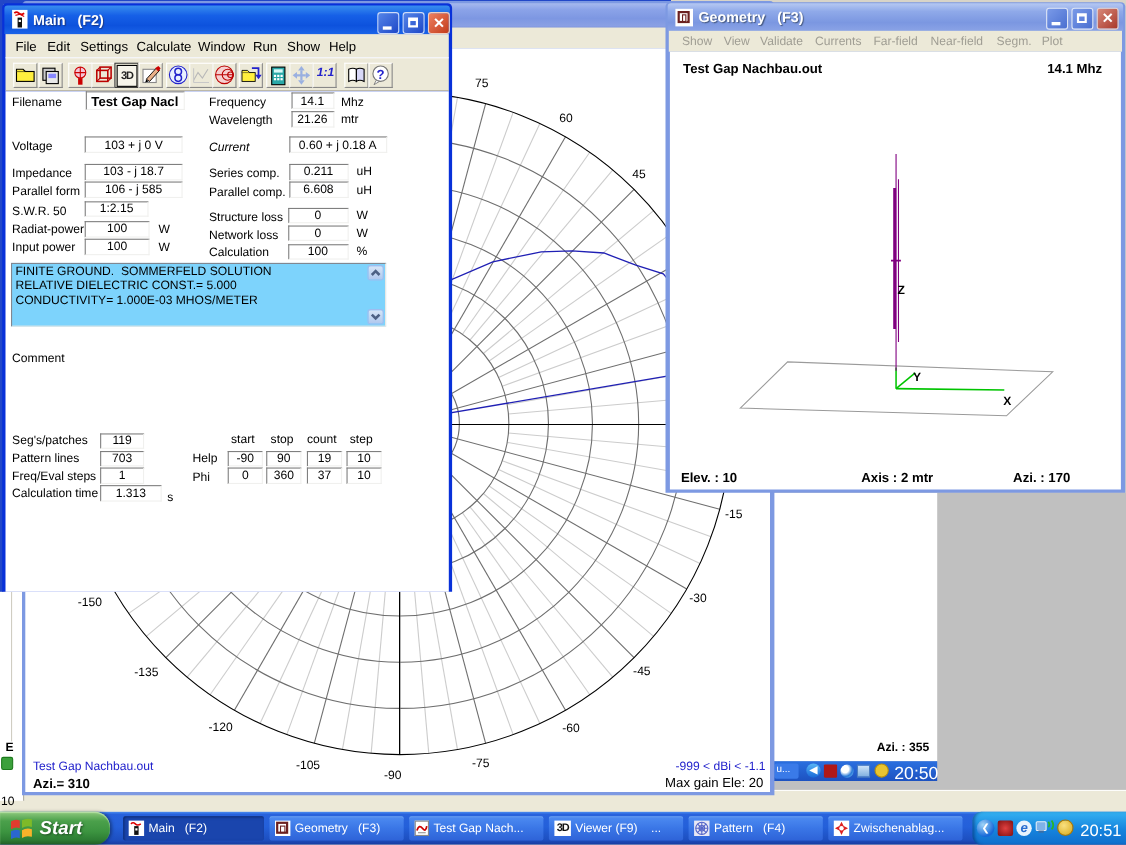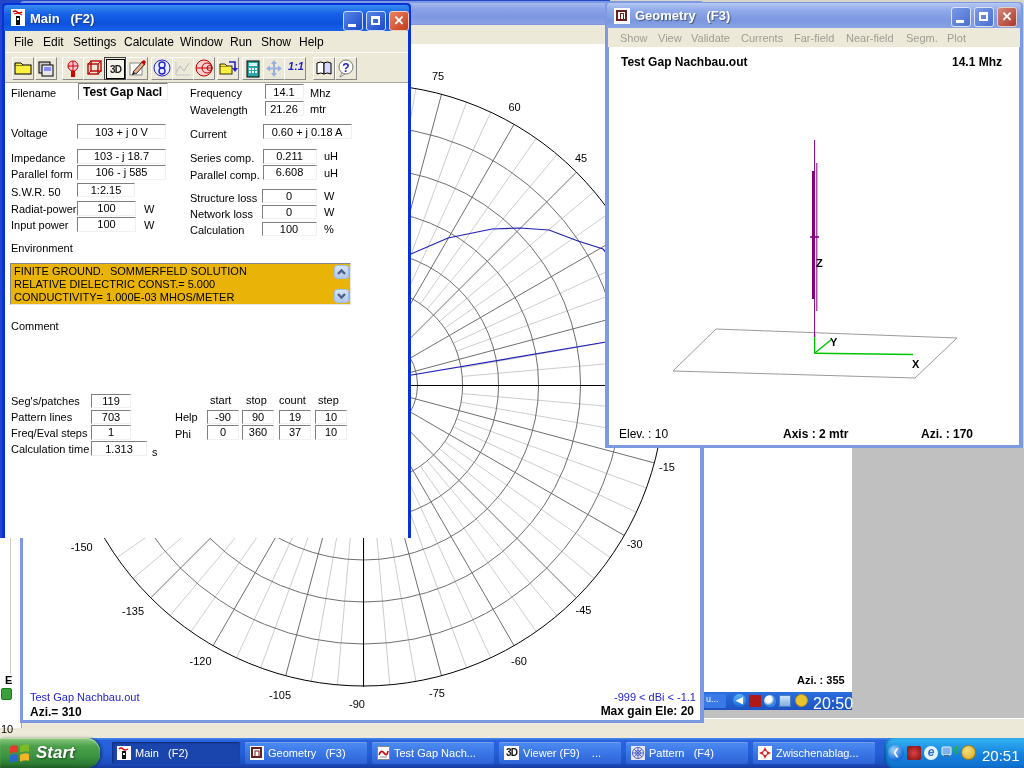--- a/index.html
+++ b/index.html
@@ -142,21 +142,21 @@
             <text x="110" y="570.8" text-anchor="middle">-135</text>
             <text x="58.7" y="506.5" text-anchor="middle">-150</text>
           </g>
           <polyline points="365.0,209.0 388.0,210.0 425.0,194.0 469.0,185.0 497.0,184.0 526.0,186.0 555.0,197.0 580.0,205.0 586.0,212.0" fill="none" stroke="#1f1fb4" stroke-width="1.2"></polyline>
           <line x1="365" y1="335" x2="586" y2="297.5" stroke="#1f1fb4" stroke-width="1.2"></line>
         </svg>
       </div>
       <div class="a" style="left:7px;top:647px;font-size:11px;color:#2222cc">Test Gap Nachbau.out</div>
       <div class="a" style="left:7px;top:661px;font-size:12px;font-weight:bold;color:#000">Azi.= 310</div>
       <div class="a" style="right:4px;top:647px;font-size:11px;color:#2222cc;white-space:nowrap">-999 &lt; dBi &lt; -1.1</div>
-      <div class="a" style="right:6px;top:660px;font-size:12px;font-weight:bold;color:#000;white-space:nowrap">Max gain Ele: 20</div>
+      <div class="a" style="right:6px;top:660px;font-size:12px;font-weight:normal;color:#000;white-space:nowrap">Max gain Ele: 20</div>
     </div>
   </div>
 <div class="a" style="left:605px;top:2px;width:418px;height:446px;background:#7d99e2;border-radius:4px 4px 0 0">
     <div class="a" style="left:2px;top:1px;width:414px;height:25px;border-radius:3px 3px 0 0;background:linear-gradient(#b5c8f2,#8FA9E9 30%,#7b97e1 70%,#8aa3e6)">
       <div class="a" style="left:7px;top:5px;width:16px;height:16px;background:#fff">
 <div class="a" style="left:2px;top:2px;width:11px;height:11px;border:2px solid #6b2020"></div>
 <div class="a" style="left:6px;top:5px;width:4px;height:7px;border:1px solid #6b2020;background:#fff"></div>
 </div>
       <div class="a" style="left:28px;top:5px;font-size:13px;font-weight:bold;color:#fff;text-shadow:1px 1px 1px #44577e">Geometry&nbsp;&nbsp;&nbsp;(F3)</div>
       <div class="a" style="left:344px;top:4px;width:20px;height:20px;border-radius:3px;border:1px solid #dce4f5;background:linear-gradient(135deg,#7a9ae8,#4a6fd0)">
@@ -186,21 +186,21 @@
 <line x1="205.6" y1="306.3" x2="223" y2="292" stroke="#00c400" stroke-width="1.4"></line>
 <line x1="205.6" y1="306.3" x2="205.6" y2="287" stroke="#00c400" stroke-width="1.4"></line>
 <line x1="205.6" y1="93" x2="205.6" y2="290" stroke="#800080" stroke-width="1"></line>
 <line x1="204.3" y1="124" x2="204.3" y2="252" stroke="#800080" stroke-width="2.6"></line>
 <line x1="207.8" y1="116" x2="207.8" y2="264" stroke="#800080" stroke-width="1"></line>
 <line x1="201" y1="190" x2="210" y2="190" stroke="#800080" stroke-width="1.6"></line>
 <text x="207" y="220" font-family="Liberation Sans, sans-serif" font-size="11" font-weight="bold" fill="#000">Z</text>
 <text x="221" y="299" font-family="Liberation Sans, sans-serif" font-size="11" font-weight="bold" fill="#000">Y</text>
 <text x="303" y="321" font-family="Liberation Sans, sans-serif" font-size="11" font-weight="bold" fill="#000">X</text>
 </svg>
-      <div class="a" style="left:10px;top:380px;font-size:12px;font-weight:normal">Elev. : 10</div>
+      <div class="a" style="left:10px;top:380px;font-size:12px;font-weight:bold">Elev. : 10</div>
       <div class="a" style="left:174px;top:380px;font-size:12px;font-weight:bold">Axis : 2 mtr</div>
       <div class="a" style="left:312px;top:380px;font-size:12px;font-weight:bold">Azi. : 170</div>
     </div>
   </div>
 <div class="a" style="left:2px;top:3px;width:409px;height:535px;background:#0831d9;border-radius:4px 4px 0 0">
     <div class="a" style="left:2px;top:2px;width:405px;height:26px;border-radius:3px 3px 0 0;background:linear-gradient(#388eef,#1660e7 35%,#0d52dd 70%,#1a63e8)">
       <div class="a" style="left:7px;top:4px;width:14px;height:17px;background:#fff">
 <svg width="14" height="17">
 <path d="M2 3 Q4 1 6 3 T11 3" stroke="#d00" fill="none" stroke-width="1.6"></path>
 <path d="M3 5 L7 4 L11 6" stroke="#d00" fill="none" stroke-width="1"></path>
@@ -312,21 +312,21 @@
           <circle cx="10" cy="9" r="7" fill="#fff" stroke="#777"></circle>
           <text x="10" y="14" text-anchor="middle" font-size="12" font-weight="bold" fill="#22c" font-family="Liberation Sans, sans-serif">?</text>
           <path d="M6 15 L4 19 L9 16 Z" fill="#fff" stroke="#777" stroke-width="0.8"></path>
         </svg></div>
     </div>
     <div class="a" style="left:3px;top:80px;width:403px;height:455px;background:#fff;font-size:11px">
       <div class="lbl" style="left:6px;top:4px;">Filename</div>
       <div class="lbl" style="left:185px;top:4px;">Frequency</div>
       <div class="lbl" style="left:185px;top:21px;">Wavelength</div>
       <div class="lbl" style="left:6px;top:44px;">Voltage</div>
-      <div class="lbl" style="left:185px;top:45px;">Current</div>
+      <div class="lbl" style="left:185px;top:45px;font-style:italic;">Current</div>
       <div class="lbl" style="left:6px;top:69px;">Impedance</div>
       <div class="lbl" style="left:185px;top:69px;">Series comp.</div>
       <div class="lbl" style="left:6px;top:85px;">Parallel form</div>
       <div class="lbl" style="left:185px;top:86px;">Parallel comp.</div>
       <div class="lbl" style="left:6px;top:103px;">S.W.R. 50</div>
       <div class="lbl" style="left:185px;top:109px;">Structure loss</div>
       <div class="lbl" style="left:6px;top:120px;">Radiat-power</div>
       <div class="lbl" style="left:185px;top:125px;">Network loss</div>
       <div class="lbl" style="left:6px;top:136px;">Input power</div>
       <div class="lbl" style="left:185px;top:141px;">Calculation</div>
@@ -360,21 +360,21 @@
       <div class="fld" style="left:72px;top:66px;width:89px;height:14.6px;line-height:13.6px;">103 - j 18.7</div>
       <div class="fld" style="left:257.5px;top:66px;width:54px;height:14.6px;line-height:13.6px;">0.211</div>
       <div class="fld" style="left:72px;top:82.3px;width:89px;height:14.6px;line-height:13.6px;">106 - j 585</div>
       <div class="fld" style="left:257.5px;top:82.3px;width:54px;height:14.6px;line-height:13.6px;">6.608</div>
       <div class="fld" style="left:72px;top:99.6px;width:58px;height:14.6px;line-height:13.6px;">1:2.15</div>
       <div class="fld" style="left:72px;top:118px;width:59px;height:14.6px;line-height:13.6px;">100</div>
       <div class="fld" style="left:256.5px;top:105.7px;width:55px;height:14px;line-height:13px;">0</div>
       <div class="fld" style="left:72px;top:134.4px;width:59px;height:14.6px;line-height:13.6px;">100</div>
       <div class="fld" style="left:256.5px;top:122.1px;width:55px;height:14px;line-height:13px;">0</div>
       <div class="fld" style="left:256.5px;top:138.5px;width:55px;height:14px;line-height:13px;">100</div>
-      <div class="a" style="left:5px;top:180px;width:341px;height:42px;background:#eab308;border:1px solid #828790;border-right-color:#e8e8e4;border-bottom-color:#e8e8e4">
+      <div class="a" style="left:5px;top:156px;width:341px;height:58px;background:#7dd3fc;border:1px solid #828790;border-right-color:#e8e8e4;border-bottom-color:#e8e8e4">
 <div style="position:absolute;left:3px;top:1px;font-size:11px;line-height:13px;white-space:pre">FINITE GROUND.  SOMMERFELD SOLUTION
 RELATIVE DIELECTRIC CONST.= 5.000
 CONDUCTIVITY= 1.000E-03 MHOS/METER</div>
 <div style="position:absolute;right:1px;top:1px;width:15px;height:14px;border-radius:3px;background:linear-gradient(#d7e5f7,#b0c8ee);border:1px solid #9ebdf0"><svg width="13" height="12">
             <path d="M3 8 L6.5 4.5 L10 8" stroke="#4d6185" stroke-width="2.4" fill="none"></path>
           </svg></div>
 <div style="position:absolute;right:1px;bottom:1px;width:15px;height:14px;border-radius:3px;background:linear-gradient(#d7e5f7,#b0c8ee);border:1px solid #9ebdf0"><svg width="13" height="12">
             <path d="M3 4 L6.5 7.5 L10 4" stroke="#4d6185" stroke-width="2.4" fill="none"></path>
           </svg></div>
 </div>

